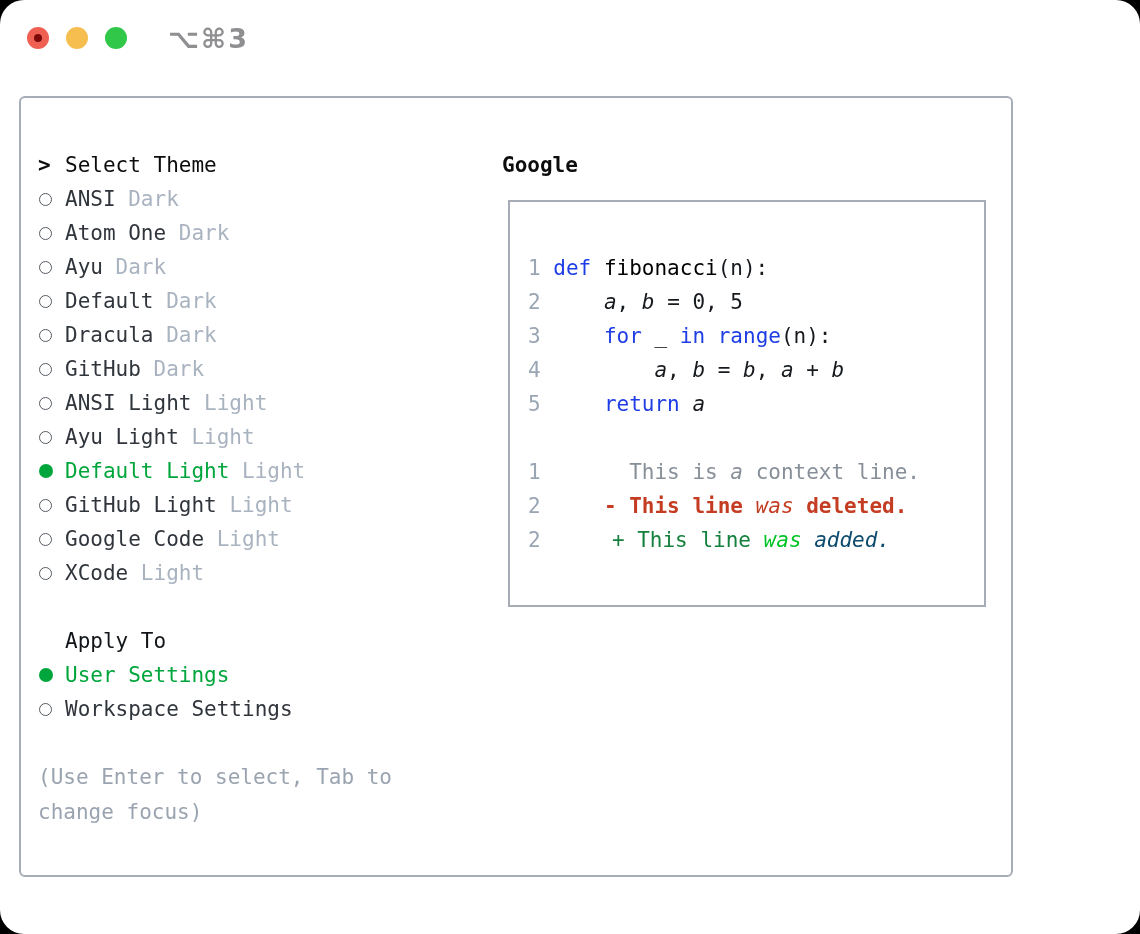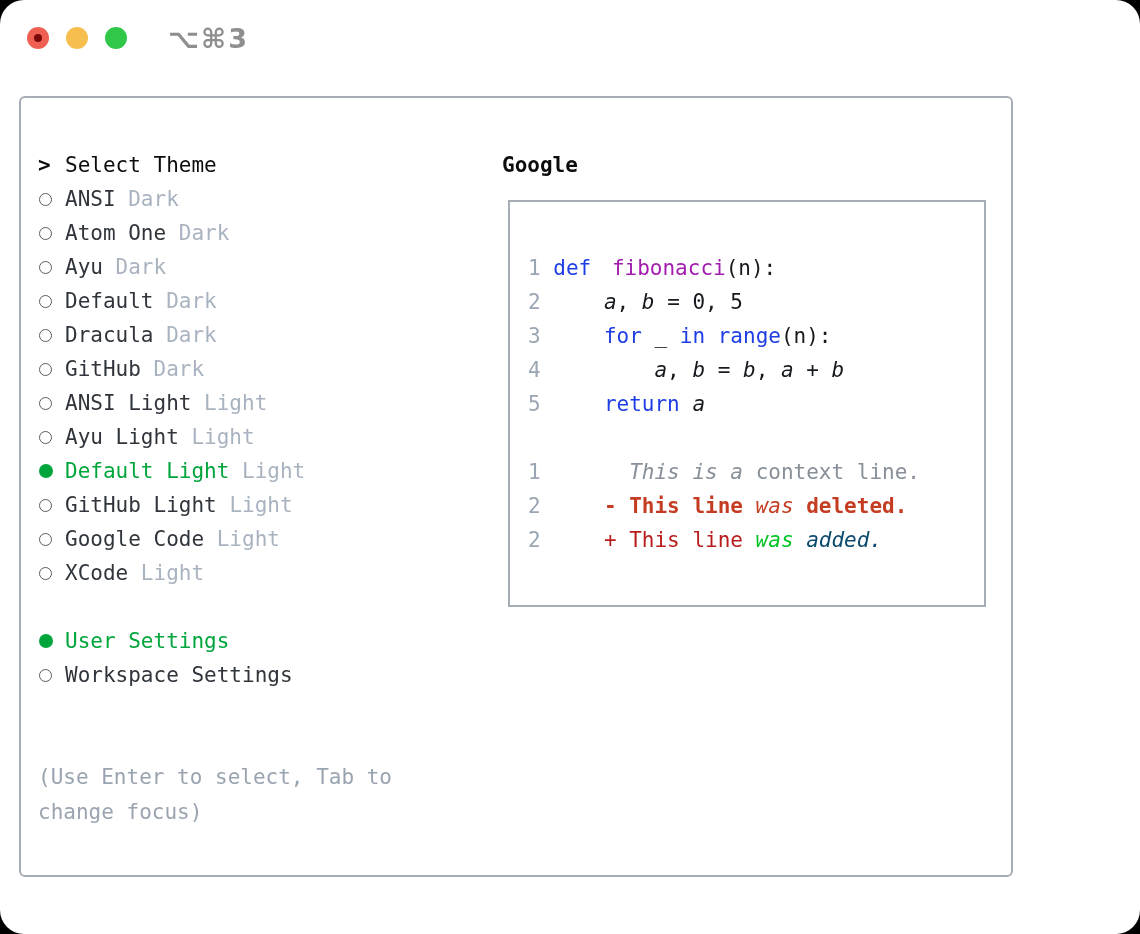--- a/index.html
+++ b/index.html
@@ -87,33 +87,34 @@
       <div class="row"><span class="marker"><span class="radio"></span></span><span class="item-name">Default </span><span class="variant">Dark</span></div>
       <div class="row"><span class="marker"><span class="radio"></span></span><span class="item-name">Dracula </span><span class="variant">Dark</span></div>
       <div class="row"><span class="marker"><span class="radio"></span></span><span class="item-name">GitHub </span><span class="variant">Dark</span></div>
       <div class="row"><span class="marker"><span class="radio"></span></span><span class="item-name">ANSI Light </span><span class="variant">Light</span></div>
       <div class="row"><span class="marker"><span class="radio"></span></span><span class="item-name">Ayu Light </span><span class="variant">Light</span></div>
       <div class="row"><span class="marker"><span class="radio sel"></span></span><span class="item-name sel">Default Light </span><span class="variant">Light</span></div>
       <div class="row"><span class="marker"><span class="radio"></span></span><span class="item-name">GitHub Light </span><span class="variant">Light</span></div>
       <div class="row"><span class="marker"><span class="radio"></span></span><span class="item-name">Google Code </span><span class="variant">Light</span></div>
       <div class="row"><span class="marker"><span class="radio"></span></span><span class="item-name">XCode </span><span class="variant">Light</span></div>
       <div class="spacer"></div>
+      <div class="row"><span class="marker"></span><span class="apply-hdr">Apply To</span></div>
       <div class="row"><span class="marker"><span class="radio sel"></span></span><span class="item-name sel">User Settings</span></div>
       <div class="row"><span class="marker"><span class="radio"></span></span><span class="item-name">Workspace Settings</span></div>
     </div>
 
   <div class="hint"><span>(Use Enter to select, Tab to</span><br><span>change focus)</span></div>
 
   <div class="preview-title">Google</div>
 
   <div class="preview-box" id="preview-box">
-      <div class="code-line"><span style="color: rgb(154, 165, 179);">1 </span><span style="color: rgb(30, 61, 229);">def </span><span style="color: #a21caf; margin-left: 8px;">fibonacci</span><span style="color: rgb(22, 25, 29);">(n):</span></div>
+      <div class="code-line"><span style="color: rgb(154, 165, 179);">1 </span><span style="color: rgb(30, 61, 229);">def </span><span style="color: #000000;">fibonacci</span><span style="color: rgb(22, 25, 29);">(n):</span></div>
       <div class="code-line"><span style="color: rgb(154, 165, 179);">2 </span><span style="color: rgb(22, 25, 29);">    </span><span class="seg-i" style="color: rgb(22, 25, 29);">a</span><span style="color: rgb(22, 25, 29);">, </span><span class="seg-i" style="color: rgb(22, 25, 29);">b</span><span style="color: rgb(22, 25, 29);"> = 0, 5</span></div>
       <div class="code-line"><span style="color: rgb(154, 165, 179);">3 </span><span style="color: rgb(22, 25, 29);">    </span><span style="color: rgb(30, 61, 229);">for</span><span style="color: rgb(22, 25, 29);"> _ </span><span style="color: rgb(30, 61, 229);">in</span><span style="color: rgb(22, 25, 29);"> </span><span style="color: rgb(30, 61, 229);">range</span><span style="color: rgb(22, 25, 29);">(n):</span></div>
       <div class="code-line"><span style="color: rgb(154, 165, 179);">4 </span><span style="color: rgb(22, 25, 29);">        </span><span class="seg-i" style="color: rgb(22, 25, 29);">a</span><span style="color: rgb(22, 25, 29);">, </span><span class="seg-i" style="color: rgb(22, 25, 29);">b</span><span style="color: rgb(22, 25, 29);"> = </span><span class="seg-i" style="color: rgb(22, 25, 29);">b</span><span style="color: rgb(22, 25, 29);">, </span><span class="seg-i" style="color: rgb(22, 25, 29);">a</span><span style="color: rgb(22, 25, 29);"> + </span><span class="seg-i" style="color: rgb(22, 25, 29);">b</span></div>
       <div class="code-line"><span style="color: rgb(154, 165, 179);">5 </span><span style="color: rgb(22, 25, 29);">    </span><span style="color: rgb(30, 61, 229);">return</span><span style="color: rgb(22, 25, 29);"> </span><span class="seg-i" style="color: rgb(22, 25, 29);">a</span></div>
       <div class="code-line"></div>
-      <div class="code-line"><span style="color: rgb(154, 165, 179);">1</span><span style="color: rgb(135, 143, 153);">       </span><span style="color: rgb(135, 143, 153); font-style: italic;">This is </span><span class="seg-i" style="color: rgb(135, 143, 153);">a</span><span style="color: rgb(135, 143, 153);"> context line.</span></div>
+      <div class="code-line"><span style="color: rgb(154, 165, 179);">1</span><span style="color: rgb(135, 143, 153);">       </span><span style="color: rgb(135, 143, 153);">This is </span><span class="seg-i" style="color: rgb(135, 143, 153);">a</span><span style="color: rgb(135, 143, 153);"> context line.</span></div>
       <div class="code-line"><span style="color: rgb(154, 165, 179);">2</span><span style="color: rgb(22, 25, 29);">     </span><span style="color: rgb(196, 60, 34); font-weight: bold;">- This line </span><span class="seg-i" style="color: rgb(196, 60, 34);">was</span><span style="color: rgb(196, 60, 34); font-weight: bold;"> deleted.</span></div>
-      <div class="code-line"><span style="color: rgb(154, 165, 179);">2</span><span style="color: rgb(22, 25, 29);">     </span><span style="color: #b91c1c;">+ This line </span><span class="seg-i" style="color: rgb(0, 196, 38);">was</span><span style="color: rgb(0, 196, 38);"> </span><span class="seg-i" style="color: #0c4a6e;">added.</span></div>
+      <div class="code-line"><span style="color: rgb(154, 165, 179);">2</span><span style="color: rgb(22, 25, 29);">     </span><span style="color: #15803d; margin-left: 8px;">+ This line </span><span class="seg-i" style="color: rgb(0, 196, 38);">was</span><span style="color: rgb(0, 196, 38);"> </span><span class="seg-i" style="color: #0c4a6e;">added.</span></div>
     </div>
 
 </div>
 
 </body></html>

